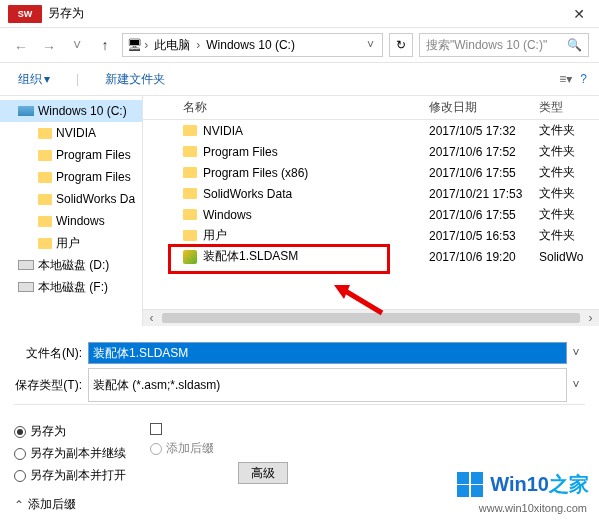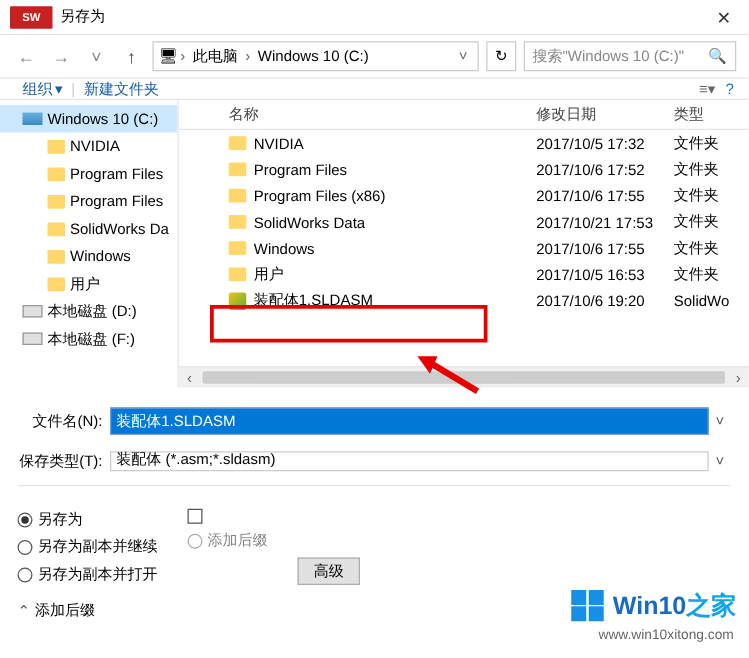--- a/index.html
+++ b/index.html
@@ -11,21 +11,21 @@
 .addrbar { height: 34px; display: flex; align-items: center; padding: 4px 10px; gap: 6px; }
 .nav-btn { width: 22px; height: 22px; display: flex; align-items: center; justify-content: center; color: #888; font-size: 14px; }
 .nav-btn.enabled { color: #333; }
 .breadcrumb { flex: 1; height: 24px; border: 1px solid #ccc; display: flex; align-items: center; padding: 0 4px; gap: 2px; }
 .bc-item { padding: 0 4px; }
 .bc-sep { color: #666; }
 .bc-drop { margin-left: auto; color: #666; padding: 0 4px; }
 .refresh { width: 24px; height: 24px; border: 1px solid #ccc; display: flex; align-items: center; justify-content: center; }
 .search { width: 170px; height: 24px; border: 1px solid #ccc; display: flex; align-items: center; padding: 0 6px; color: #888; }
 .search-ico { margin-left: auto; }
-.toolbar { height: 18px; display: flex; align-items: center; padding: 0 12px; border-top: 1px solid #e5e5e5; border-bottom: 1px solid #e5e5e5; gap: 1px; }
+.toolbar { height: 34px; display: flex; align-items: center; padding: 0 12px; border-top: 1px solid #e5e5e5; border-bottom: 1px solid #e5e5e5; gap: 20px; }
 .tb-item { color: #165ea8; padding: 2px 6px; display: flex; align-items: center; gap: 2px; }
 .tb-sep { color: #ccc; }
 .tb-right { margin-left: auto; display: flex; gap: 8px; color: #666; }
 .body { display: flex; height: 230px; }
 .tree { width: 155px; border-right: 1px solid #e5e5e5; padding: 4px 0; overflow: hidden; }
 .tree-item { height: 22px; display: flex; align-items: center; padding-left: 18px; gap: 4px; white-space: nowrap; }
 .tree-item.selected { background: #cce8ff; }
 .tree-item.nested { padding-left: 38px; }
 .folder-ico { width: 14px; height: 11px; background: #ffd76a; border-radius: 1px; display: inline-block; }
 .drive-ico { width: 16px; height: 10px; background: #e0e0e0; border: 1px solid #999; display: inline-block; }
@@ -40,21 +40,21 @@
 .sw-file-ico { width: 14px; height: 14px; background: linear-gradient(135deg,#f0c020,#60b030); border-radius: 2px; display: inline-block; }
 .highlight-box { position: absolute; border: 3px solid #e60000; left: 168px; top: 244px; width: 222px; height: 30px; pointer-events: none; }
 .arrow { position: absolute; left: 330px; top: 283px; pointer-events: none; }
 .scrollbar-h { height: 17px; background: #f0f0f0; border-top: 1px solid #e5e5e5; display: flex; align-items: center; }
 .sb-btn { width: 17px; height: 17px; display: flex; align-items: center; justify-content: center; color: #666; }
 .sb-thumb { flex: 1; height: 10px; background: #cdcdcd; margin: 0 2px; border-radius: 2px; }
 .fields { padding: 14px 14px 6px; }
 .field-row { display: flex; align-items: center; height: 26px; margin-bottom: 6px; }
 .field-lbl { width: 74px; text-align: right; padding-right: 6px; }
 .field-input { flex: 1; height: 22px; border: 1px solid #7a9ecf; background: #0078d7; color: #fff; padding: 0 4px; display: flex; align-items: center; }
-.field-combo { flex: 1; height: 16px; border: 1px solid #ccc; padding: 0 4px; display: flex; align-items: flex-end; }
+.field-combo { flex: 1; height: 34px; border: 1px solid #ccc; padding: 0 4px; display: flex; align-items: center; }
 .field-drop { width: 18px; text-align: center; color: #555; }
 .sep-line { height: 1px; background: #e5e5e5; margin: 4px 0 8px; }
 .options { display: flex; padding: 4px 14px 8px; gap: 24px; }
 .opt-col { display: flex; flex-direction: column; gap: 5px; }
 .opt-row { display: flex; align-items: center; gap: 4px; }
 .radio { width: 12px; height: 12px; border: 1px solid #555; border-radius: 50%; display: inline-flex; align-items: center; justify-content: center; }
 .radio.on::after { content: ""; width: 6px; height: 6px; background: #333; border-radius: 50%; }
 .checkbox { width: 12px; height: 12px; border: 1px solid #555; display: inline-block; }
 .btn { height: 22px; border: 1px solid #adadad; background: #e1e1e1; padding: 0 12px; display: inline-flex; align-items: center; }
 .bottom { padding: 4px 14px; display: flex; align-items: center; }

